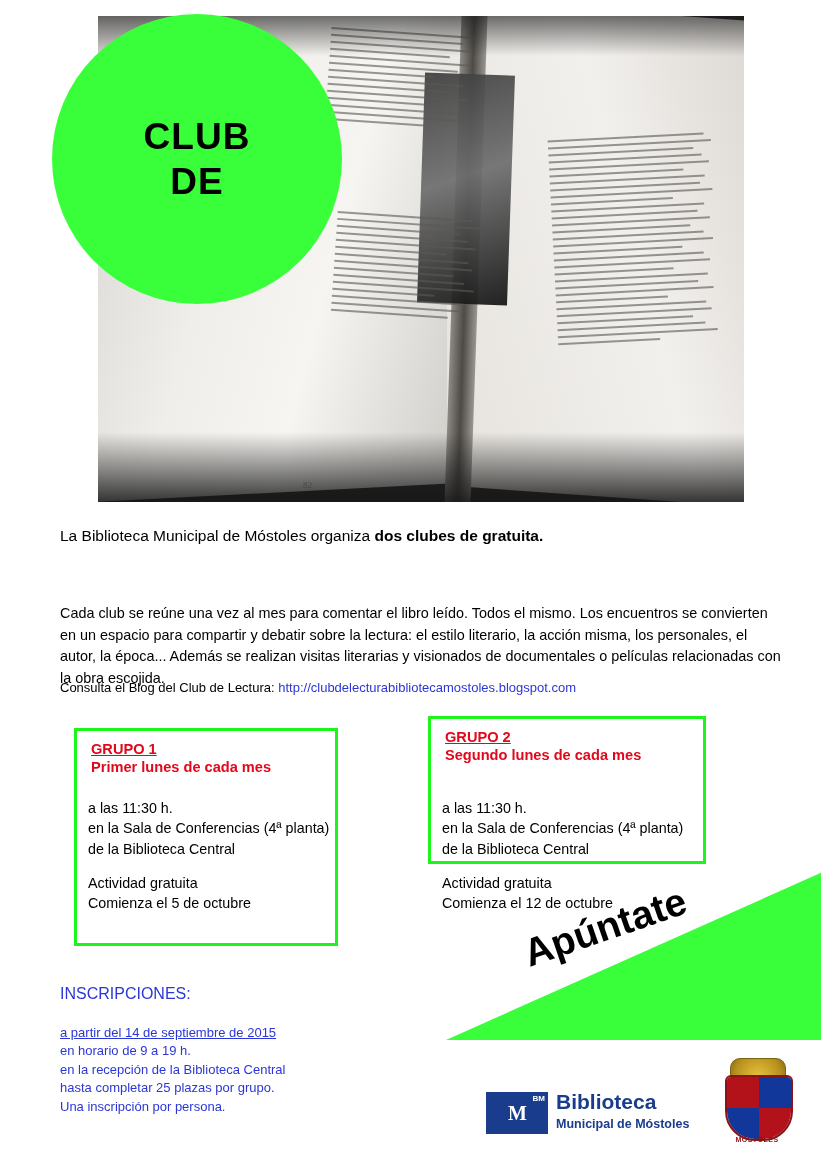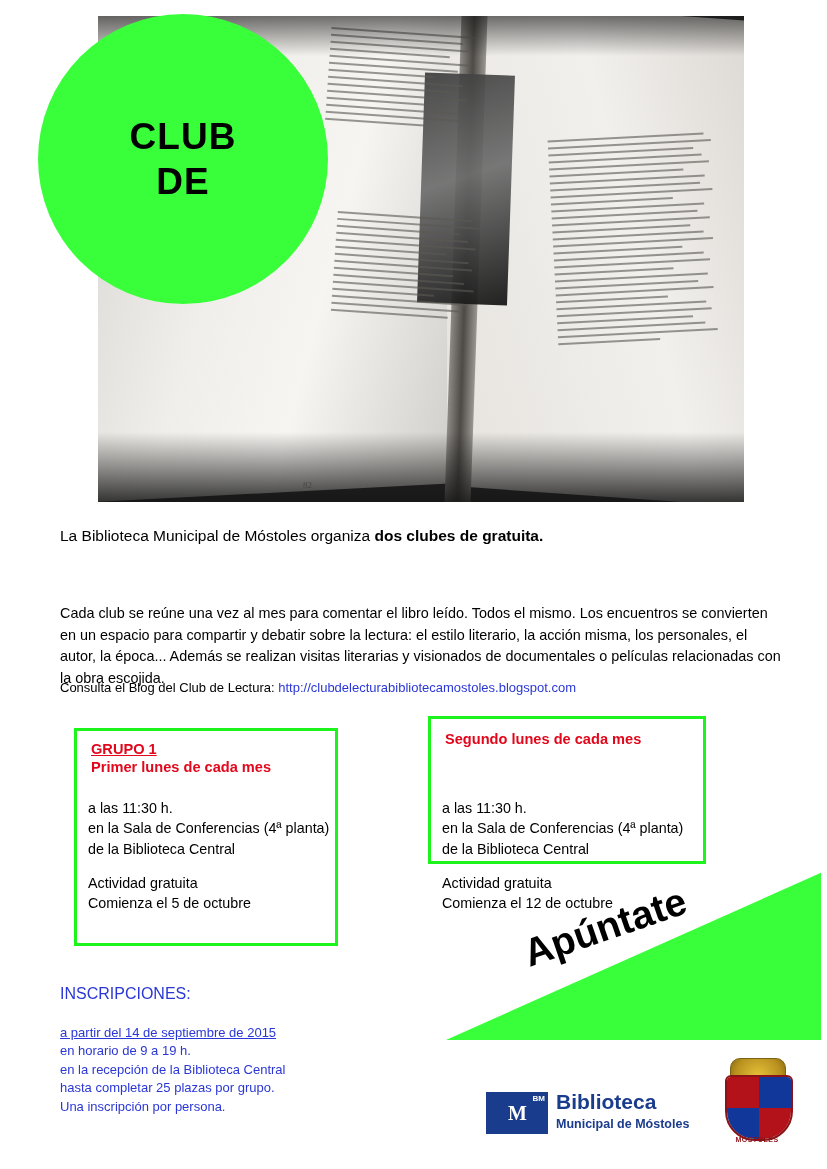--- a/index.html
+++ b/index.html
@@ -58,21 +58,21 @@
   .txtcol i{
     display:block;background:#5a5854;height:2px;margin-bottom:5px;opacity:.62;
   }
   .pg-num{
     position:absolute;left:205px;bottom:12px;color:#4a4844;
     font-size:9px;font-family:"Liberation Serif",serif;
   }
 
   
   .badge{
-    position:absolute;left:38px;top:14px;
+    position:absolute;left:52px;top:14px;
     width:290px;height:290px;border-radius:50%;
     background:#39ff3a;
     display:flex;align-items:center;justify-content:center;
     text-align:center;
   }
   .badge-text{
     font-size:37px;font-weight:bold;line-height:1.22;
     letter-spacing:1px;color:#000;
   }
 
@@ -295,20 +295,21 @@
 <div class="gtail t1">
   <span>a las 11:30 h.</span><br>
   <span>en la Sala de Conferencias (4ª planta)</span><br>
   <span>de la Biblioteca Central</span>
   <span class="gap"></span>
   <span>Actividad gratuita</span><br>
   <span>Comienza el 5 de octubre</span>
 </div>
 
 <div class="gbox g2">
+  <h3>GRUPO 2</h3>
   <p class="sub">Segundo lunes de cada mes</p>
 </div>
 <div class="gtail t2">
   <span>a las 11:30 h.</span><br>
   <span>en la Sala de Conferencias (4ª planta)</span><br>
   <span>de la Biblioteca Central</span>
   <span class="gap"></span>
   <span>Actividad gratuita</span><br>
   <span>Comienza el 12 de octubre</span>
 </div>

